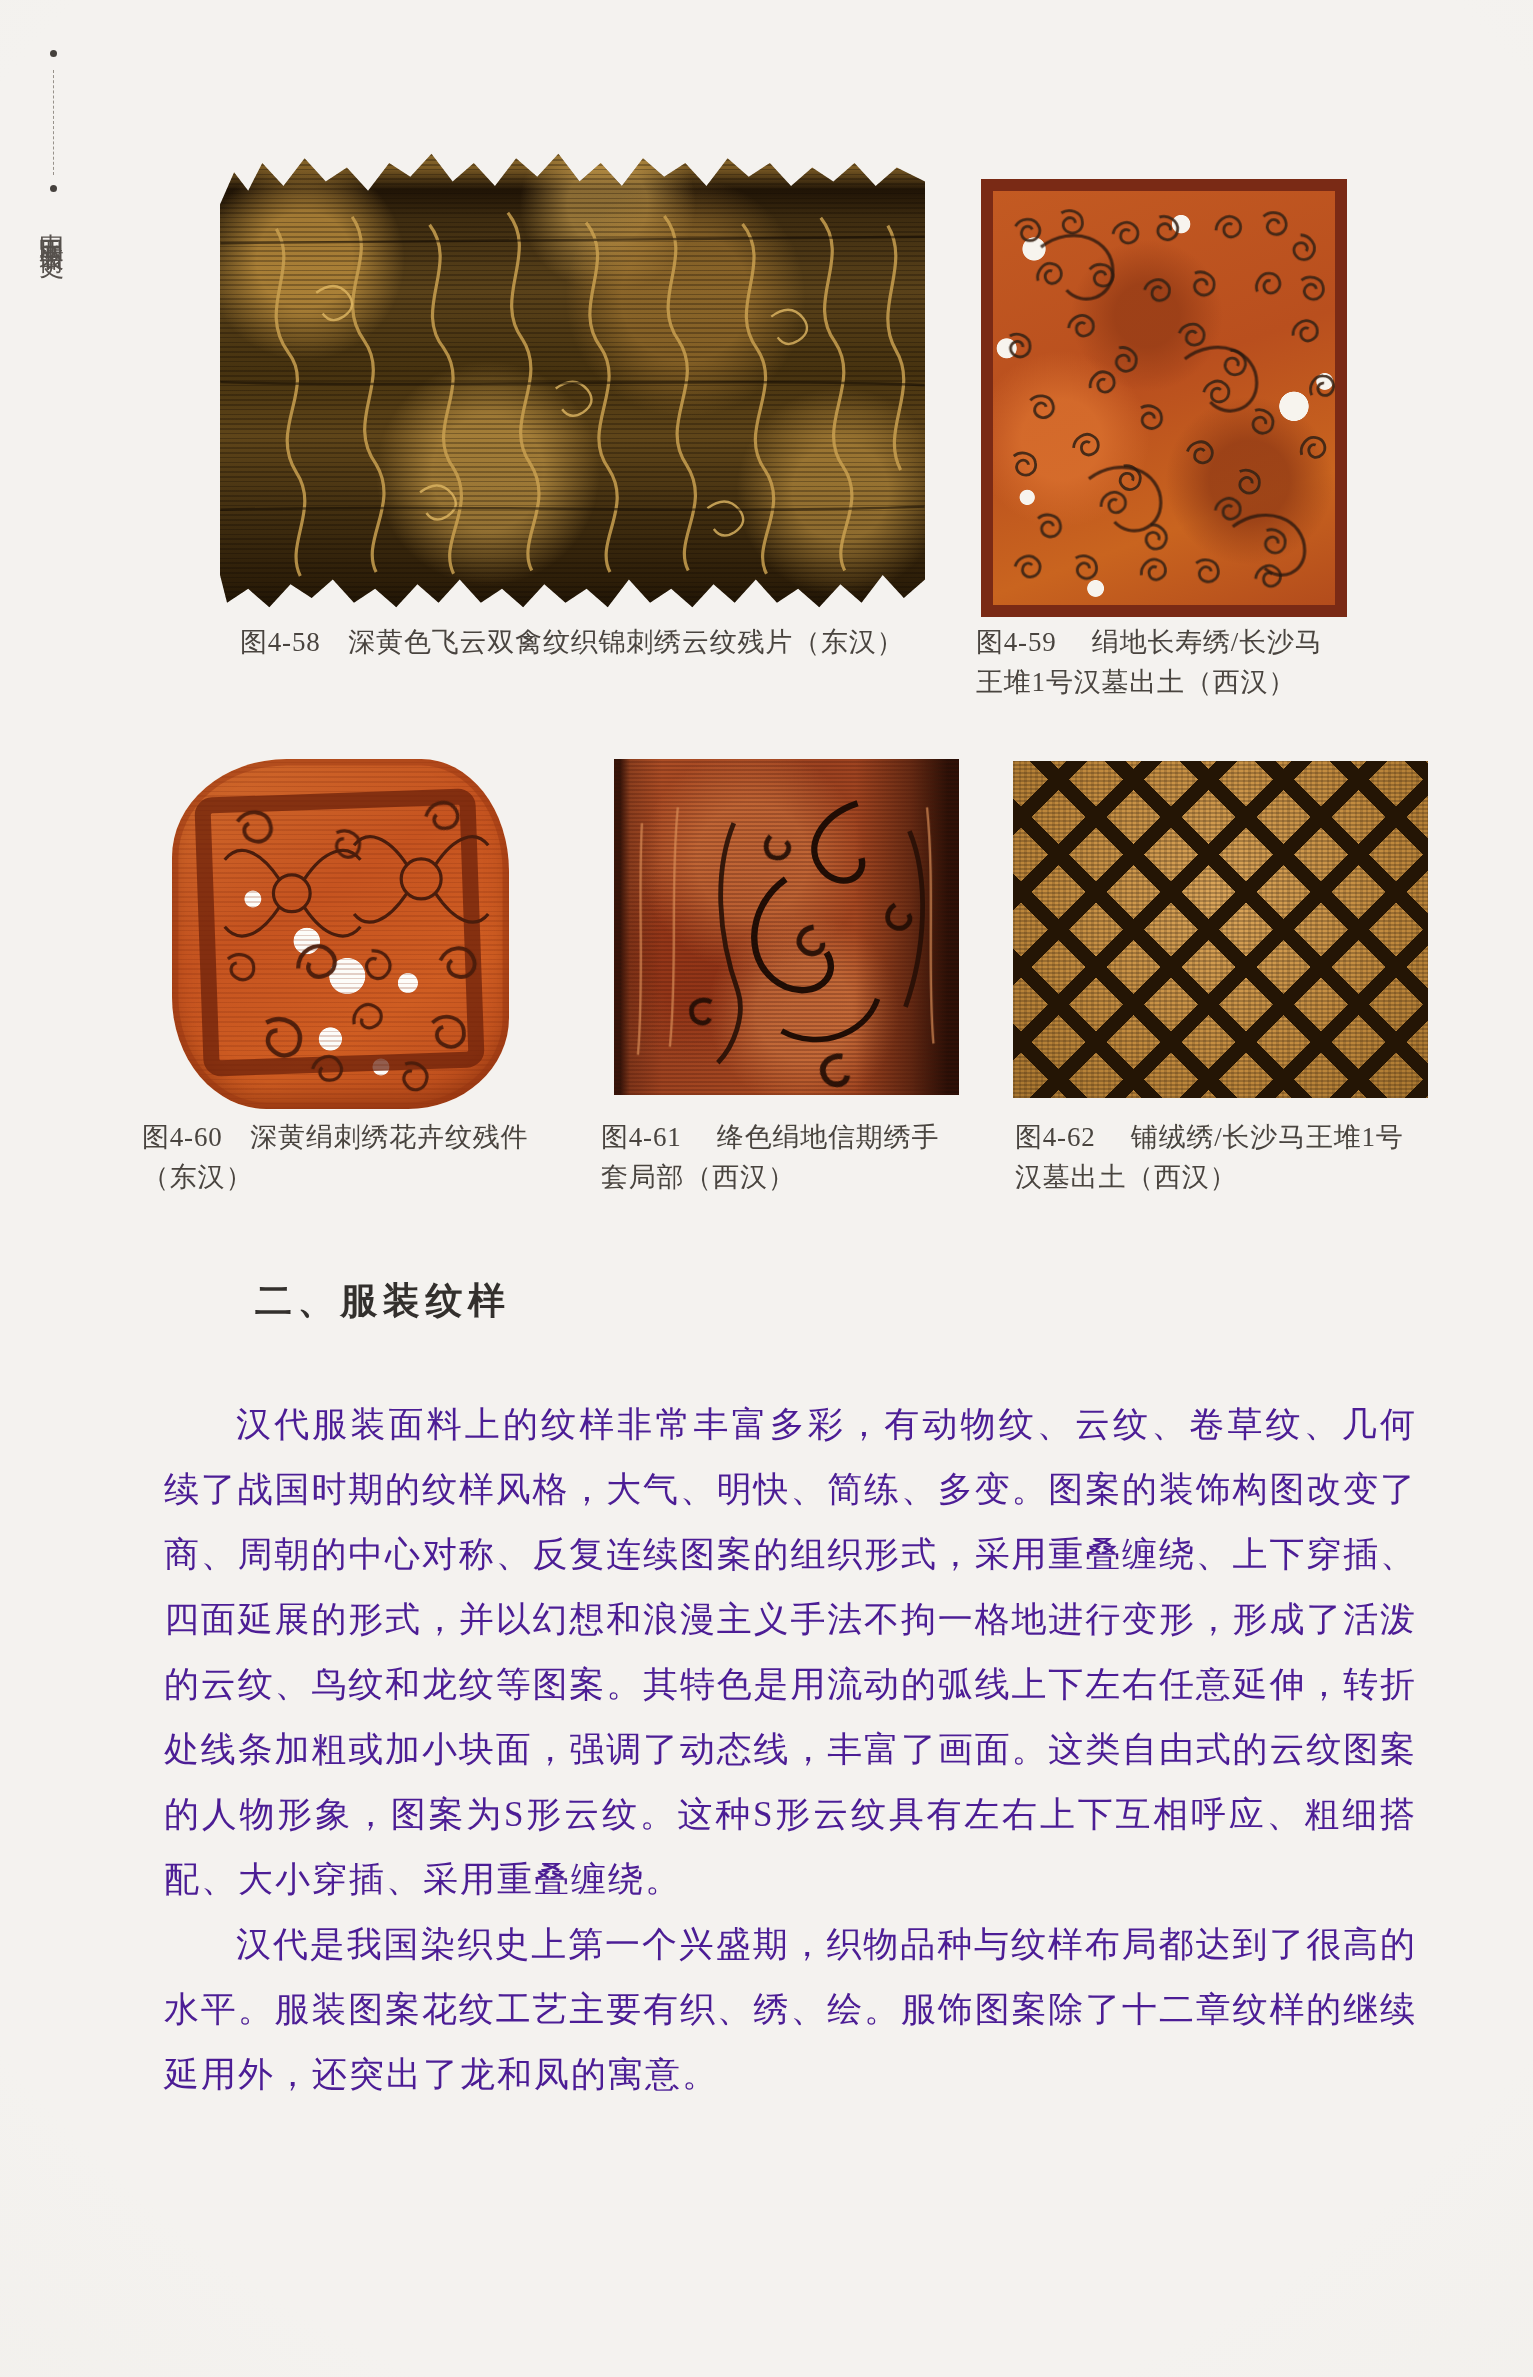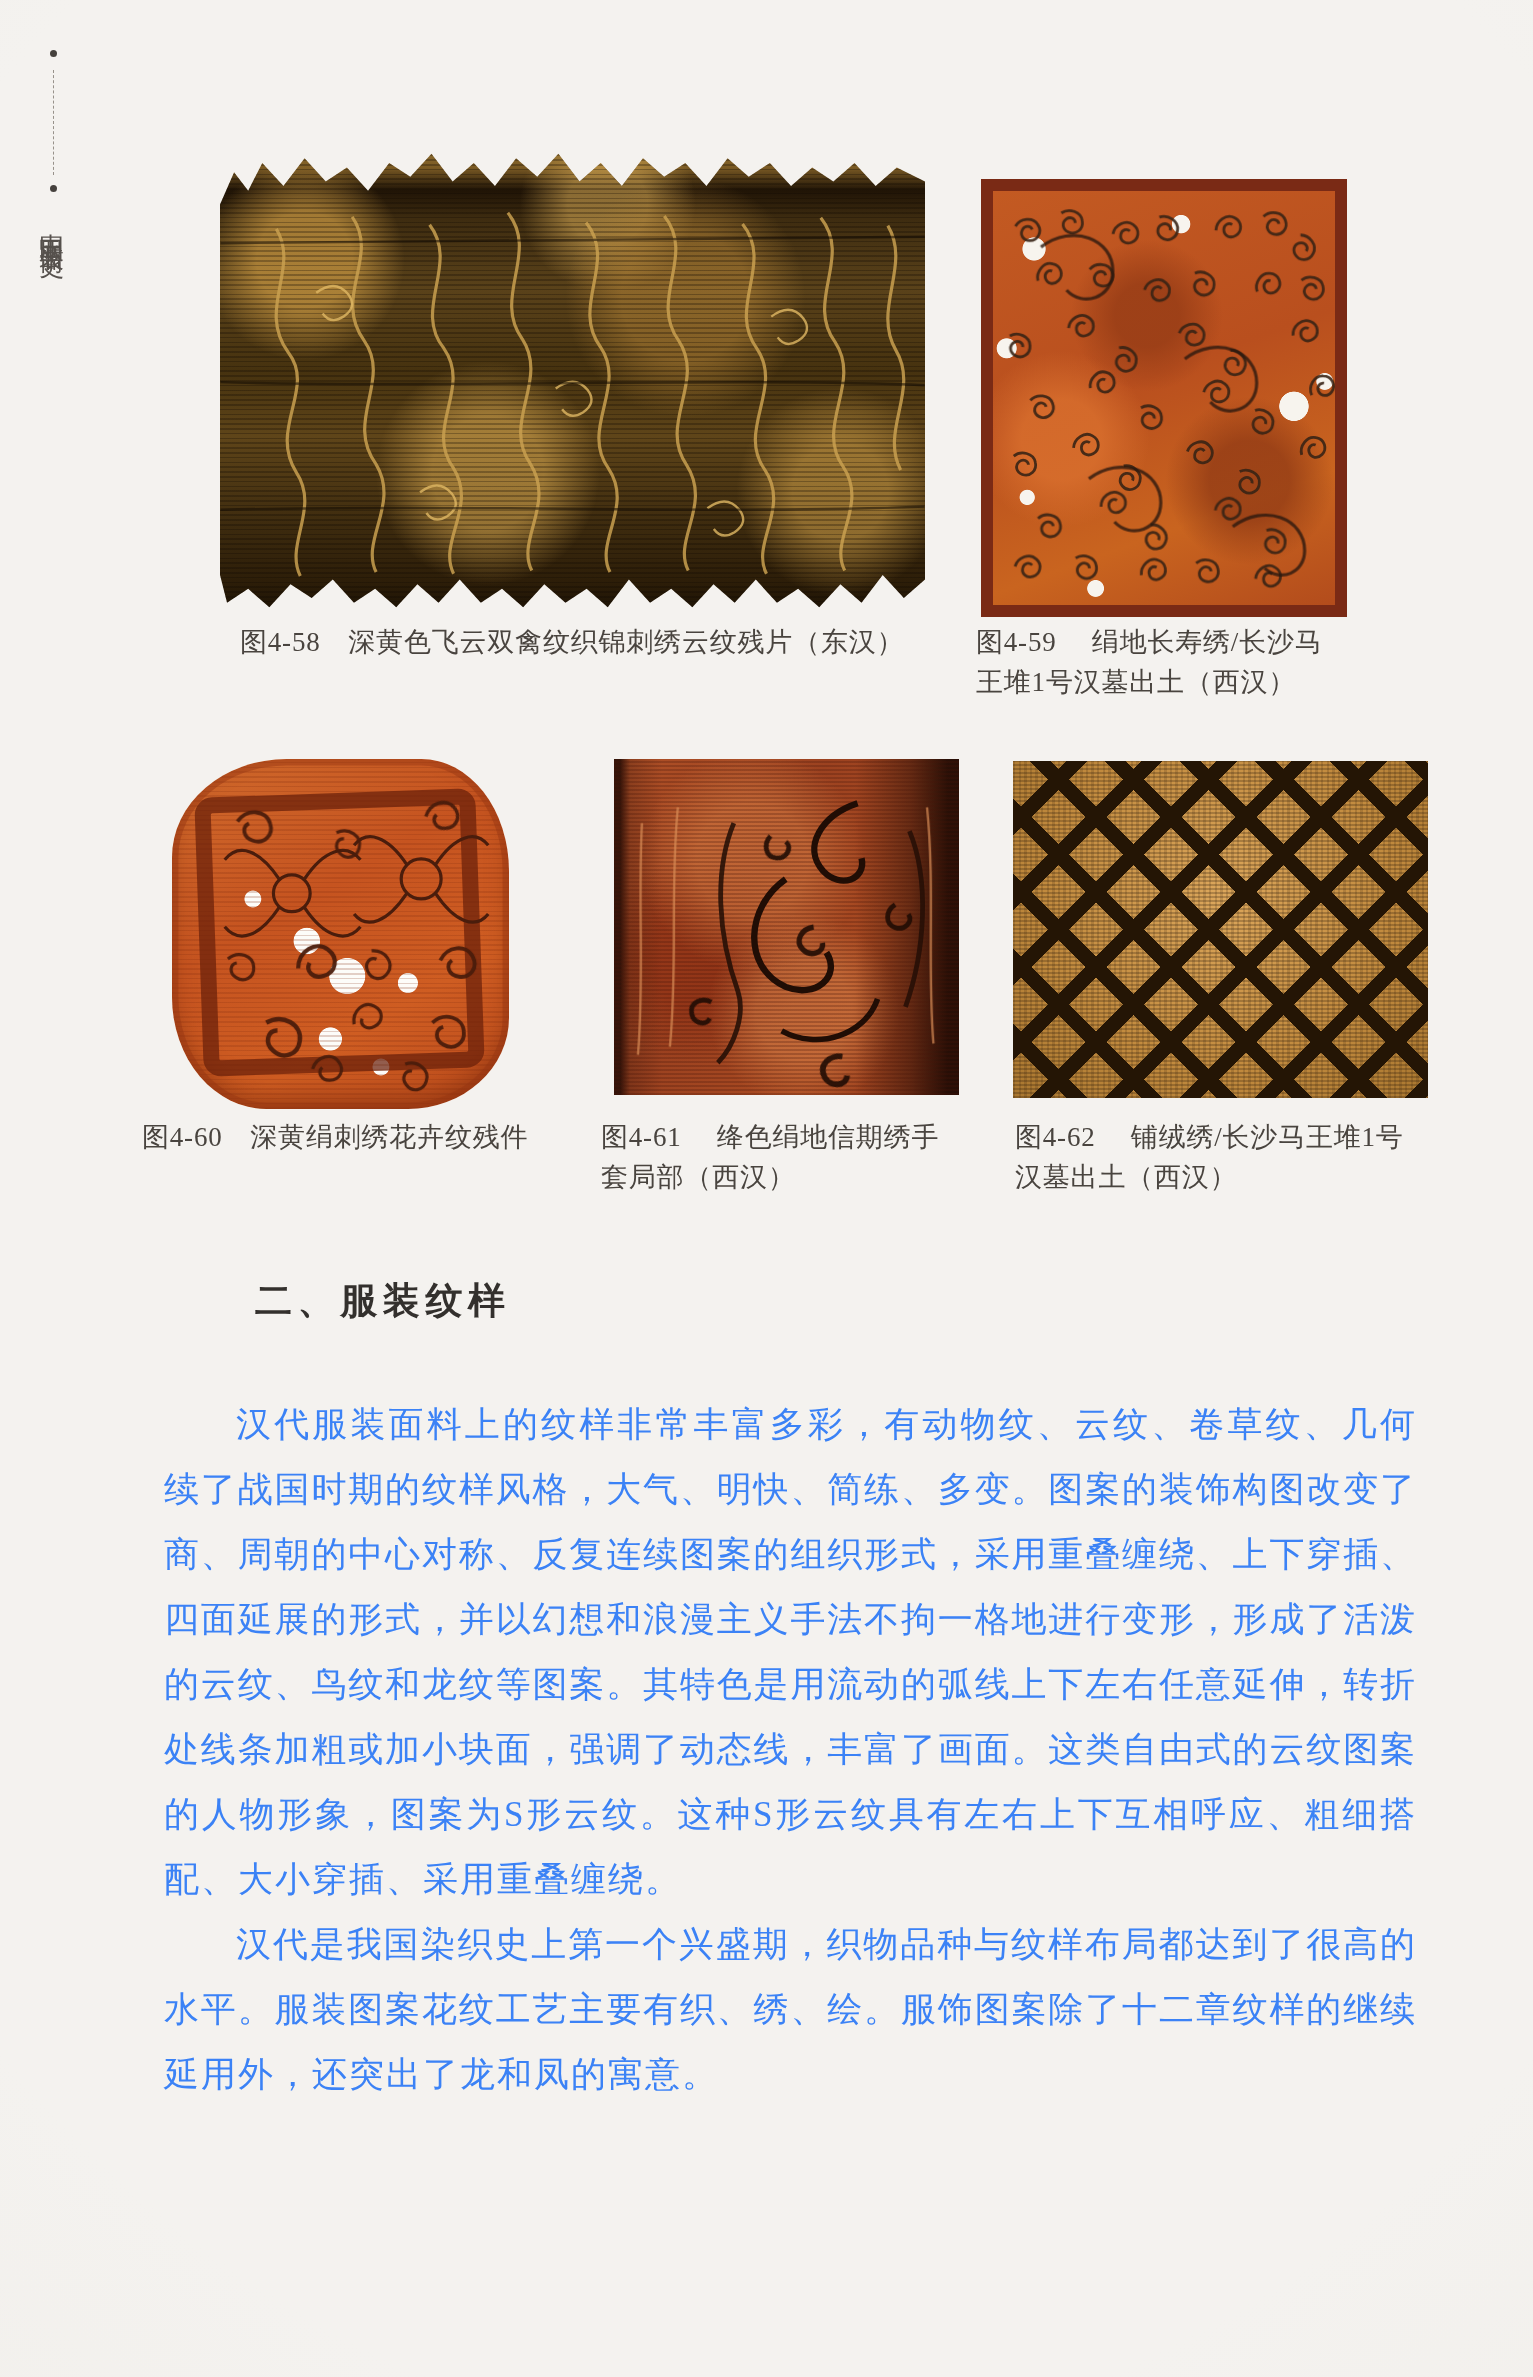--- a/index.html
+++ b/index.html
@@ -104,21 +104,21 @@
   .cap3{left:142px;top:1117px;}
   .cap4{left:601px;top:1117px;}
   .cap5{left:1015px;top:1117px;}
 
   
   .heading{
     left:249px;top:1270px;font-size:37px;font-weight:bold;color:#33302d;letter-spacing:5.6px;
   }
   .bodytext{left:164px;top:1392px;width:1251px;}
   .bline{
-    font-size:35px;line-height:65px;height:65px;color:#3b82f6;
+    font-size:35px;line-height:65px;height:65px;color:#4c1d95;
     text-align:justify;text-align-last:justify;white-space:nowrap;
   }
   .bline.indent{padding-left:72px;}
   .bline.last{text-align-last:left;letter-spacing:2px;white-space:normal;}
 </style>
 </head>
 <body>
 
 <div class="abs m-dot" style="left:50px;top:50px;"></div>
 <div class="abs m-rule"></div>
@@ -277,20 +277,21 @@
 
 <div class="abs caption cap1">
   <div>图4-58　深黄色飞云双禽纹织锦刺绣云纹残片（东汉）</div>
 </div>
 <div class="abs caption cap2">
   <div>图4-59　 绢地长寿绣/长沙马</div>
   <div>王堆1号汉墓出土（西汉）</div>
 </div>
 <div class="abs caption cap3">
   <div>图4-60　深黄绢刺绣花卉纹残件</div>
+  <div>（东汉）</div>
 </div>
 <div class="abs caption cap4">
   <div>图4-61　 绛色绢地信期绣手</div>
   <div>套局部（西汉）</div>
 </div>
 <div class="abs caption cap5">
   <div>图4-62　 铺绒绣/长沙马王堆1号</div>
   <div>汉墓出土（西汉）</div>
 </div>
 

